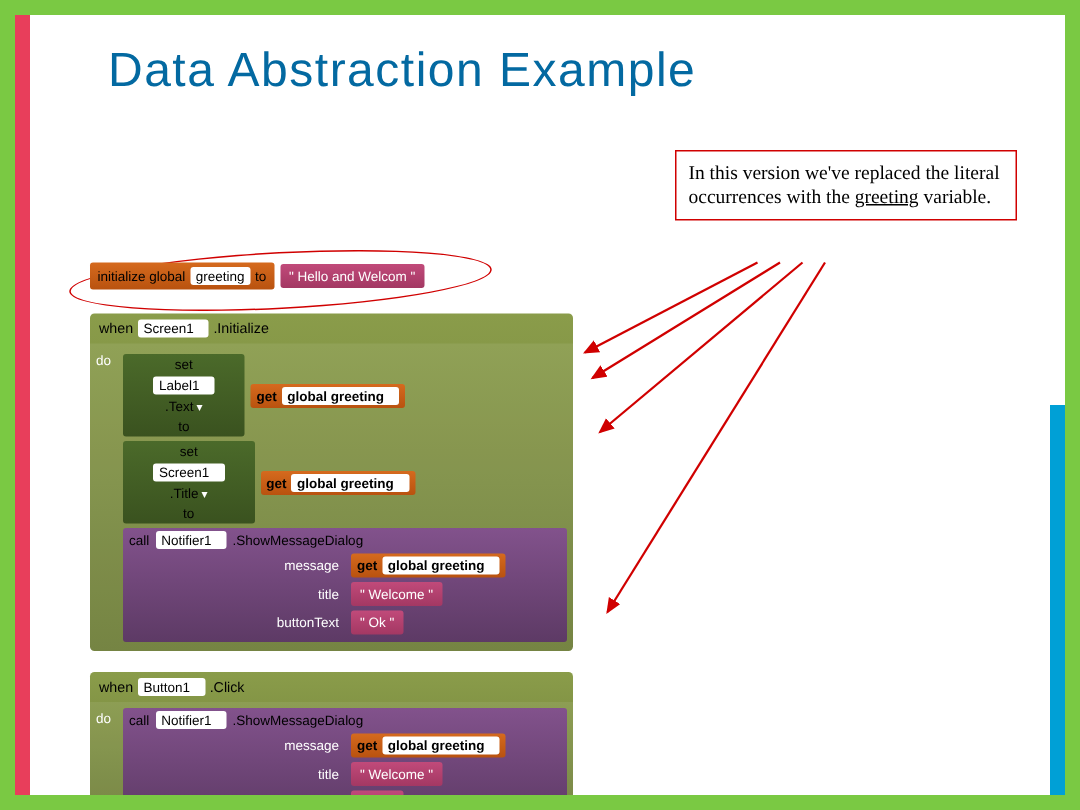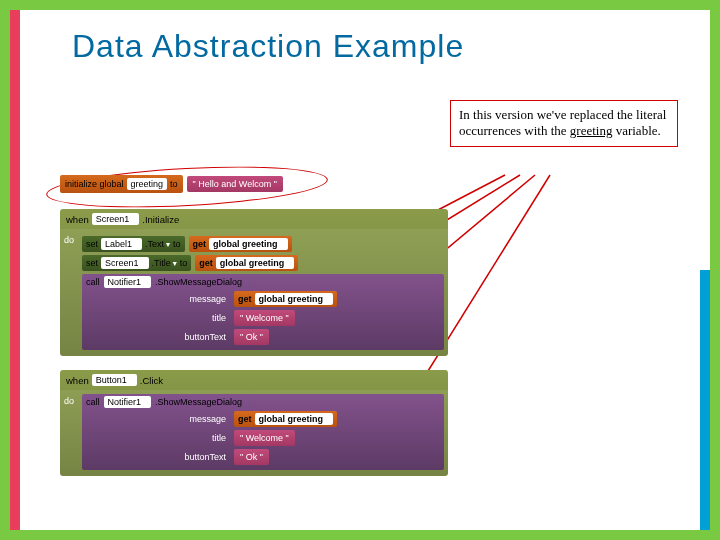--- a/index.html
+++ b/index.html
@@ -14,27 +14,27 @@
 .annot u { text-decoration: underline; }
 
 .blocks-area { position: absolute; left: 30px; top: 155px; width: 400px; }
 
 .init-row { display: flex; align-items: center; margin-bottom: 16px; }
 .init-lbl { background: linear-gradient(#d56a1e,#b9520f); padding: 3px 5px; border-radius: 2px; display: flex; align-items: center; gap: 3px; font-size:9px;}
 .pill-text { background: linear-gradient(#c14a7a,#a33863); padding: 3px 6px; border-radius: 2px; margin-left: 4px; font-size:9px; color:#fff;}
 .fname { background: #fff; color: #000; padding: 1px 4px; border-radius: 2px; font-size:9px; }
 .dd::after { content:"▾"; font-size:8px; margin-left:2px; color:#fff; }
 
-.event-block { background: linear-gradient(#8a9c4a,#6a7a34); border-radius: 3px; padding: 0; margin-bottom: 14px; width: 388px; position: relative; }
+.event-block { background: linear-gradient(#8a9c4a,#6a7a34); border-radius: 3px; padding: 0; margin-bottom: 14px; width: 322px; position: relative; }
 .event-head { padding: 4px 6px; font-size: 9.5px; display:flex; align-items:center; gap:3px; }
 .event-body { background: rgba(255,255,255,0.08); padding: 4px 4px 6px 22px; }
 .do-lbl { position:absolute; left:4px; top:26px; font-size:9px; color:#fff; }
 
 .row { display: flex; align-items: center; margin: 3px 0; }
-.setcall { background: linear-gradient(#4b6a2a,#3a521f); padding: 2px 4px; border-radius: 2px; display:flex; align-items:center; gap:3px; font-size:9px; }
+.setcall { background: linear-gradient(#4b6a2a,#3a521f); padding: 2px 20px; border-radius: 2px; display:flex; align-items:center; gap:3px; font-size:9px;flex-direction:column; }
 .get { background: linear-gradient(#d56a1e,#b9520f); padding: 2px 4px; border-radius: 2px; margin-left: 4px; font-size:9px; display:flex; align-items:center; gap:3px;font-weight:bold;}
 .slot-lbl { background: transparent; color:#fff; font-size:9px; min-width:60px; text-align:right; padding-right:4px;}
 
 .multi-call { background: linear-gradient(#82528c,#5d3a65); border-radius: 2px; padding: 2px 4px; }
 .multi-head { display:flex; align-items:center; gap:4px; font-size:9px; }
 .multi-rows { padding-left: 80px; }
 .multi-rows .row { justify-content: flex-start; }
 
 svg.arrows { position: absolute; left: 0; top: 0; pointer-events: none; }
 .circle-ellipse { position: absolute; border: 1.8px solid #d00000; border-radius: 50%; width: 280px; height: 36px; left: 16px; top: 148px; transform: rotate(-3deg); pointer-events:none; }

